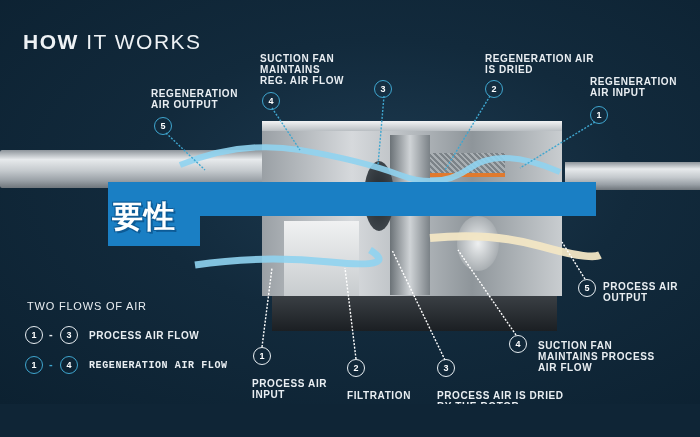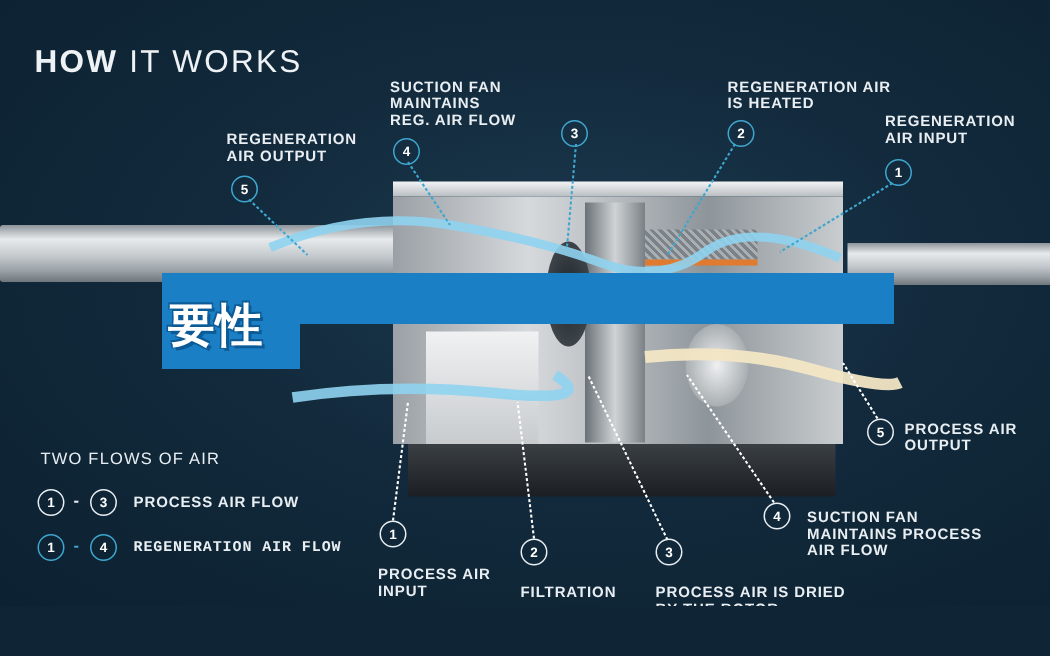--- a/index.html
+++ b/index.html
@@ -68,21 +68,21 @@
   <div class="circ blue" style="left:154px;top:117px;">5</div>
 
   <div class="lbl" style="left:260px;top:53px;">SUCTION FAN
 MAINTAINS
 REG. AIR FLOW</div>
   <div class="circ blue" style="left:262px;top:92px;">4</div>
 
   <div class="circ blue" style="left:374px;top:80px;">3</div>
 
   <div class="lbl" style="left:485px;top:53px;">REGENERATION AIR
-IS HEATED</div>
+IS DRIED</div>
   <div class="circ blue" style="left:485px;top:80px;">2</div>
 
   <div class="lbl" style="left:590px;top:76px;">REGENERATION
 AIR INPUT</div>
   <div class="circ blue" style="left:590px;top:106px;">1</div>
 
   <div class="circ" style="left:253px;top:347px;">1</div>
   <div class="lbl" style="left:252px;top:378px;">PROCESS AIR
 INPUT</div>
 

